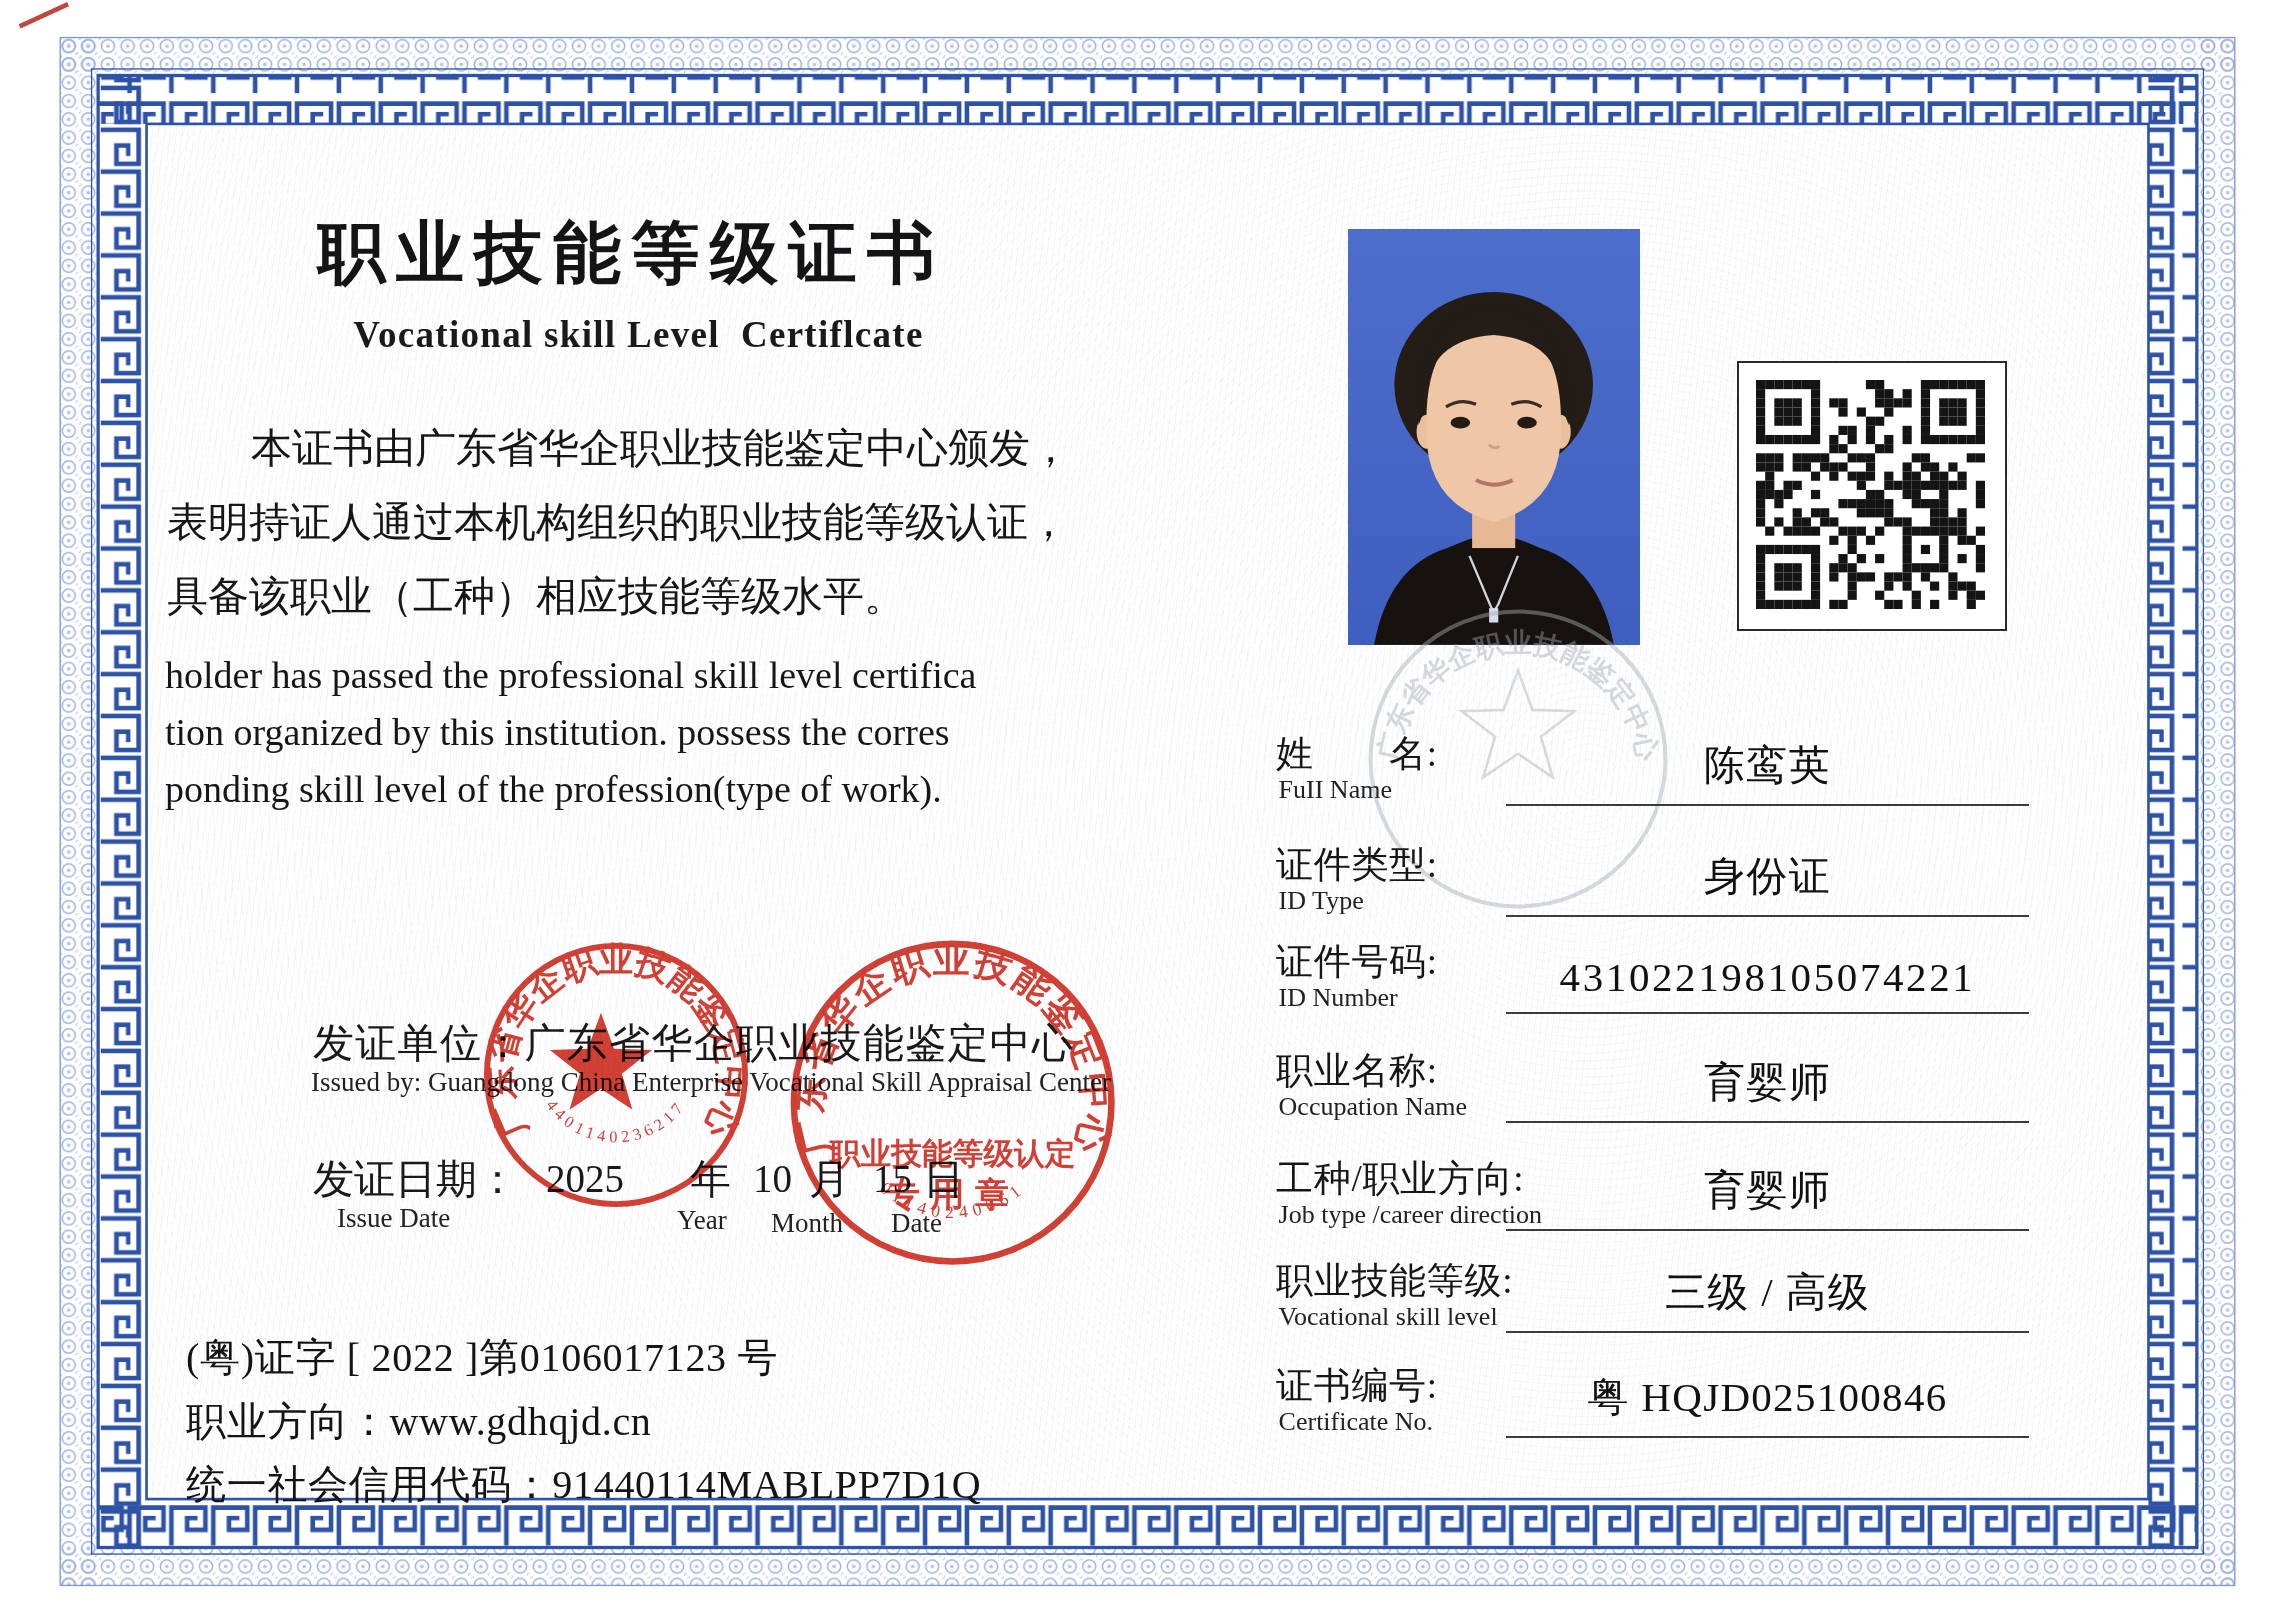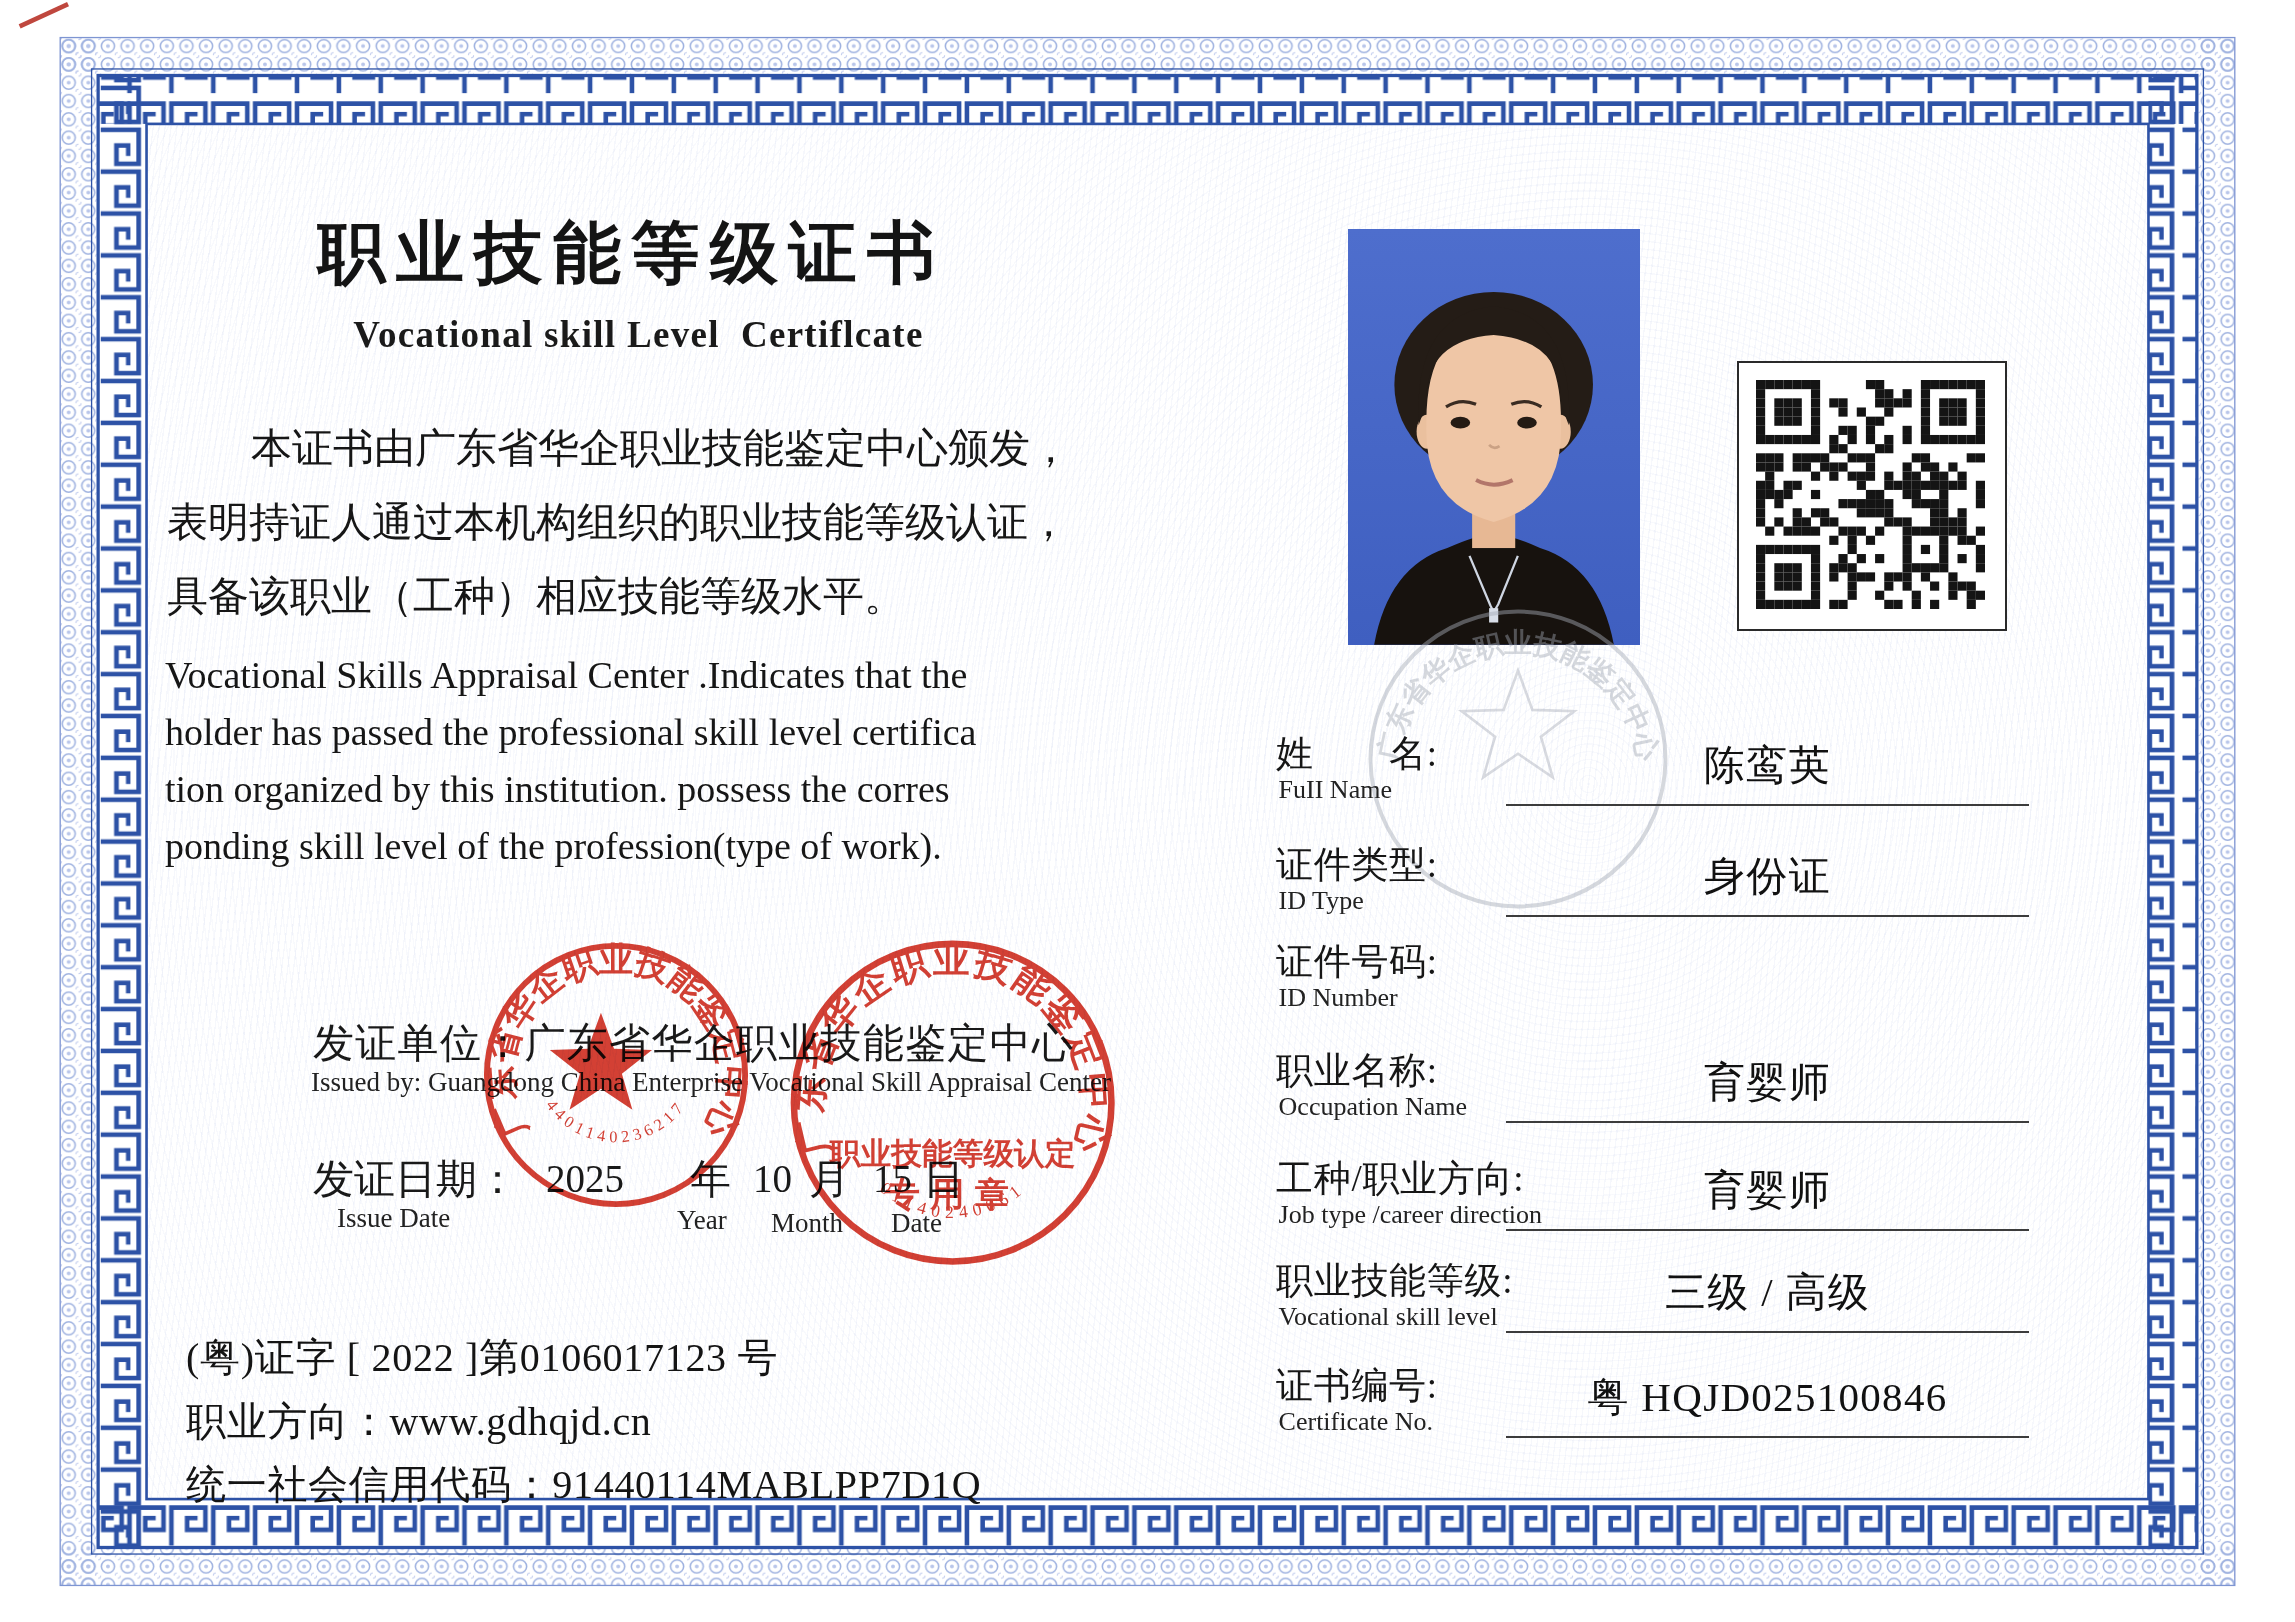--- a/index.html
+++ b/index.html
@@ -85,21 +85,20 @@
   <div class="abs title-cn">职业技能等级证书</div>
   <div class="abs title-en">Vocational skill Level  Certiflcate</div>
 
   <div class="abs cn-par">
     <div class="indent">本证书由广东省华企职业技能鉴定中心颁发，</div>
     <div>表明持证人通过本机构组织的职业技能等级认证，</div>
     <div>具备该职业（工种）相应技能等级水平。</div>
   </div>
 
   <div class="abs en-par">
-    <div>Vocational Skills Appraisal Center .Indicates that the</div>
     <div>holder has passed the professional skill level certifica</div>
     <div>tion organized by this institution. possess the corres</div>
     <div>ponding  skill level of the profession(type of  work).</div>
   </div>
 
   <div class="abs issuer-cn">发证单位：广东省华企职业技能鉴定中心</div>
   <div class="abs issuer-en">Issued by: Guangdong China Enterprise Vocational Skill Appraisal Center</div>
 
   <div class="abs dt" style="left:313px;top:1152px;">发证日期：</div>
   <div class="abs dt-num" style="left:546px;top:1156px;">2025</div>
@@ -478,20 +477,23 @@
   <div class="field" style="top:840px;">
     <span class="lab-cn">证件类型:</span>
     <span class="lab-en">ID Type</span>
     <span class="val-box">
         <span class="val">身份证</span>
       </span>
   </div>
   <div class="field" style="top:937px;">
     <span class="lab-cn">证件号码:</span>
     <span class="lab-en">ID Number</span>
+    <span class="val-box">
+        <span class="val" style="letter-spacing:2.6px;">431022198105074221</span>
+      </span>
   </div>
   <div class="field" style="top:1046px;">
     <span class="lab-cn">职业名称:</span>
     <span class="lab-en">Occupation Name</span>
     <span class="val-box">
         <span class="val">育婴师</span>
       </span>
   </div>
   <div class="field" style="top:1154px;">
     <span class="lab-cn">工种/职业方向:</span>

